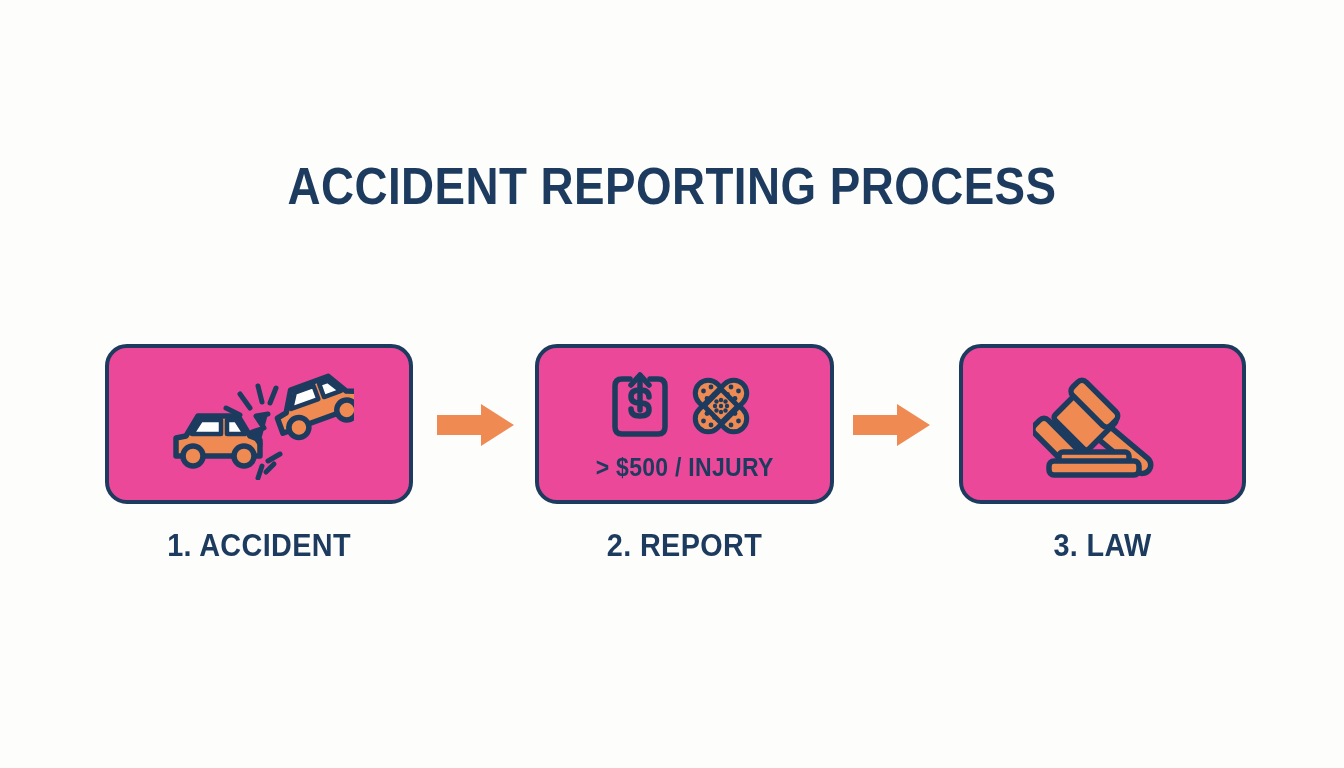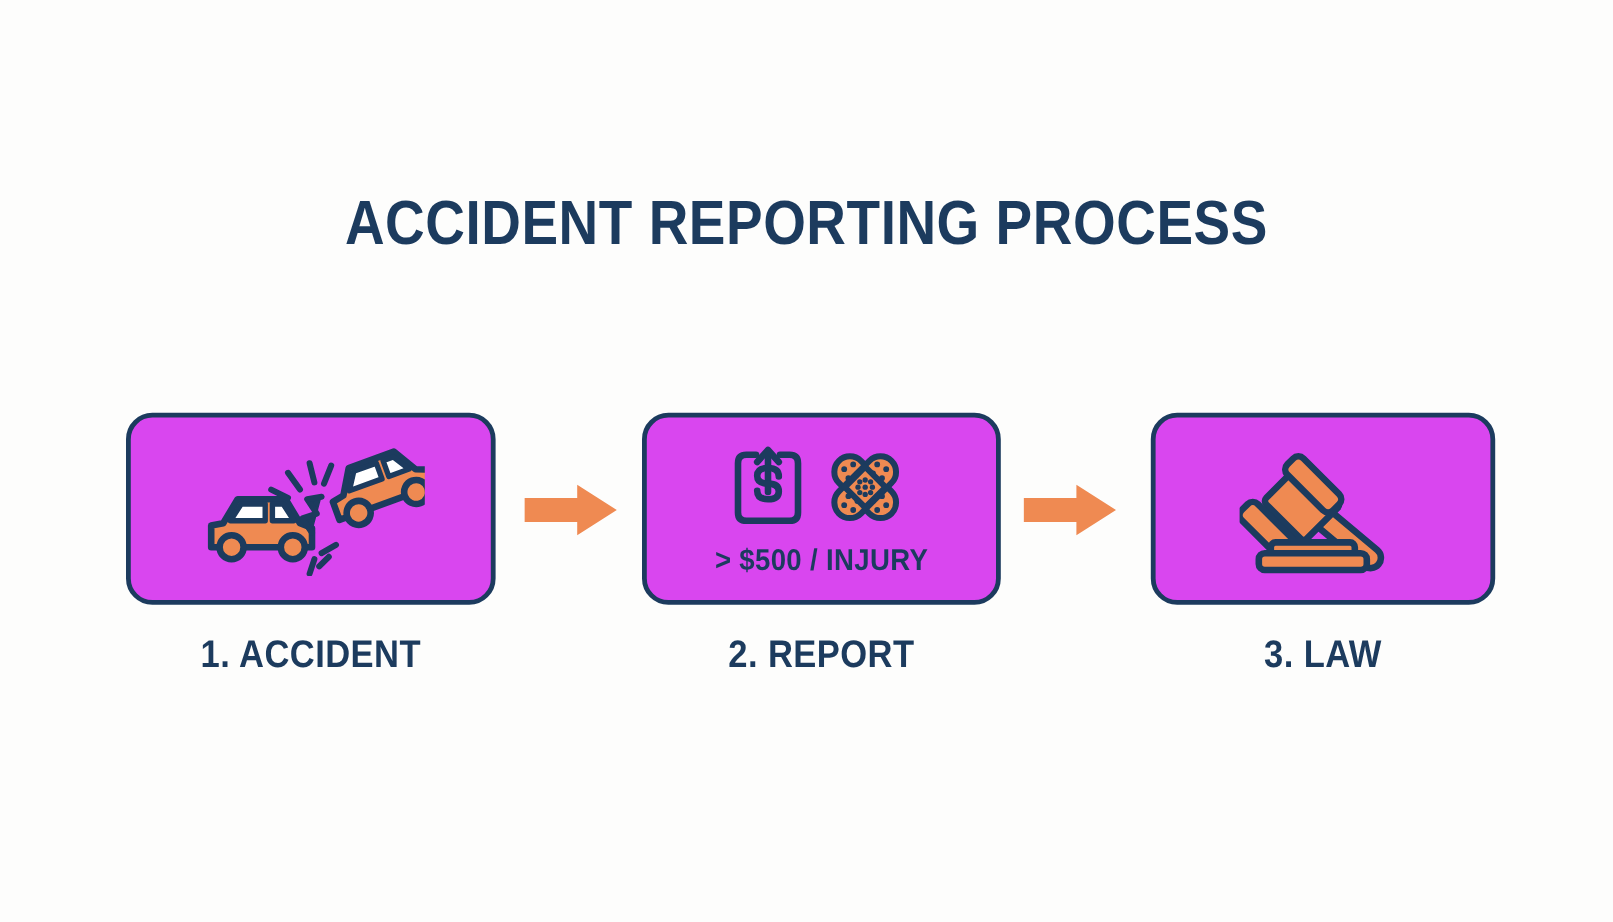--- a/index.html
+++ b/index.html
@@ -48,21 +48,21 @@
     height: 230px;
   }
 
   .card {
     position: absolute;
     top: 0;
     height: 160px;
     box-sizing: border-box;
     border: 4px solid #1c3b5e;
     border-radius: 22px;
-    background: #d946ef;
+    background: #ec4899;
     display: flex;
     flex-direction: column;
     align-items: center;
     justify-content: center;
   }
   .card-1 { left: 105px;  width: 308px; }
   .card-2 { left: 535px;  width: 299px; }
   .card-3 { left: 959px;  width: 287px; }
 
   .card-inner {

